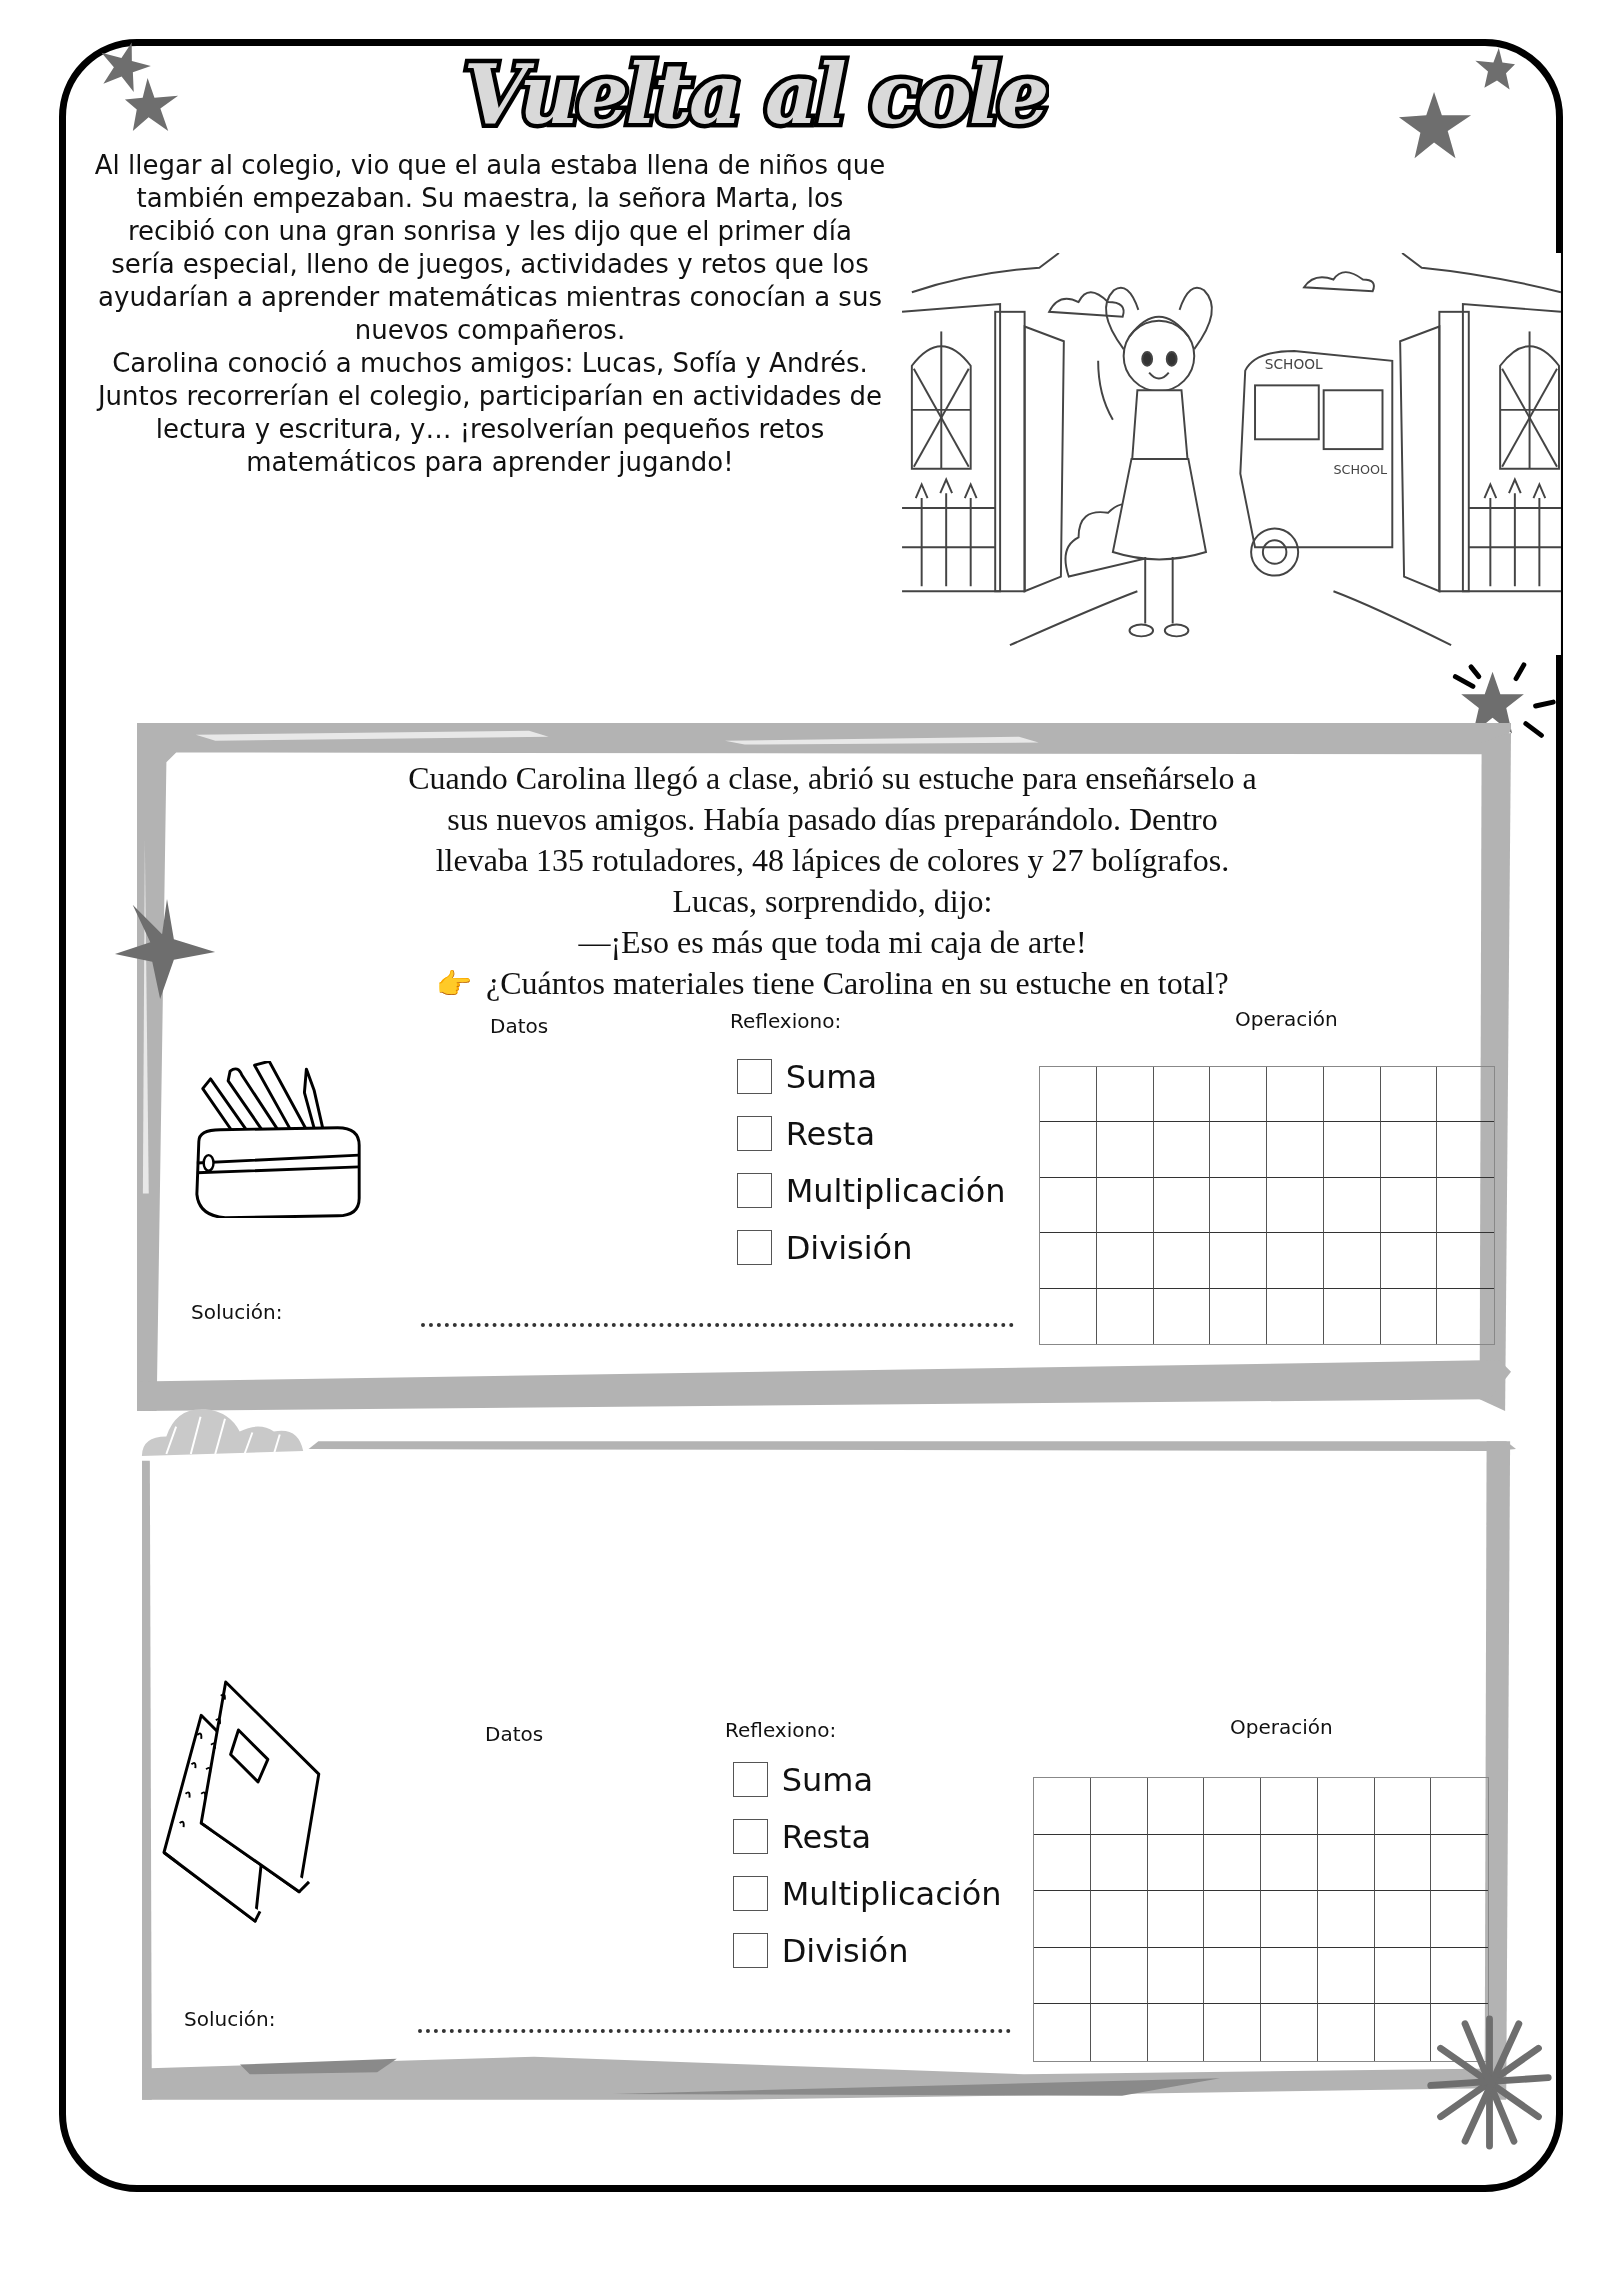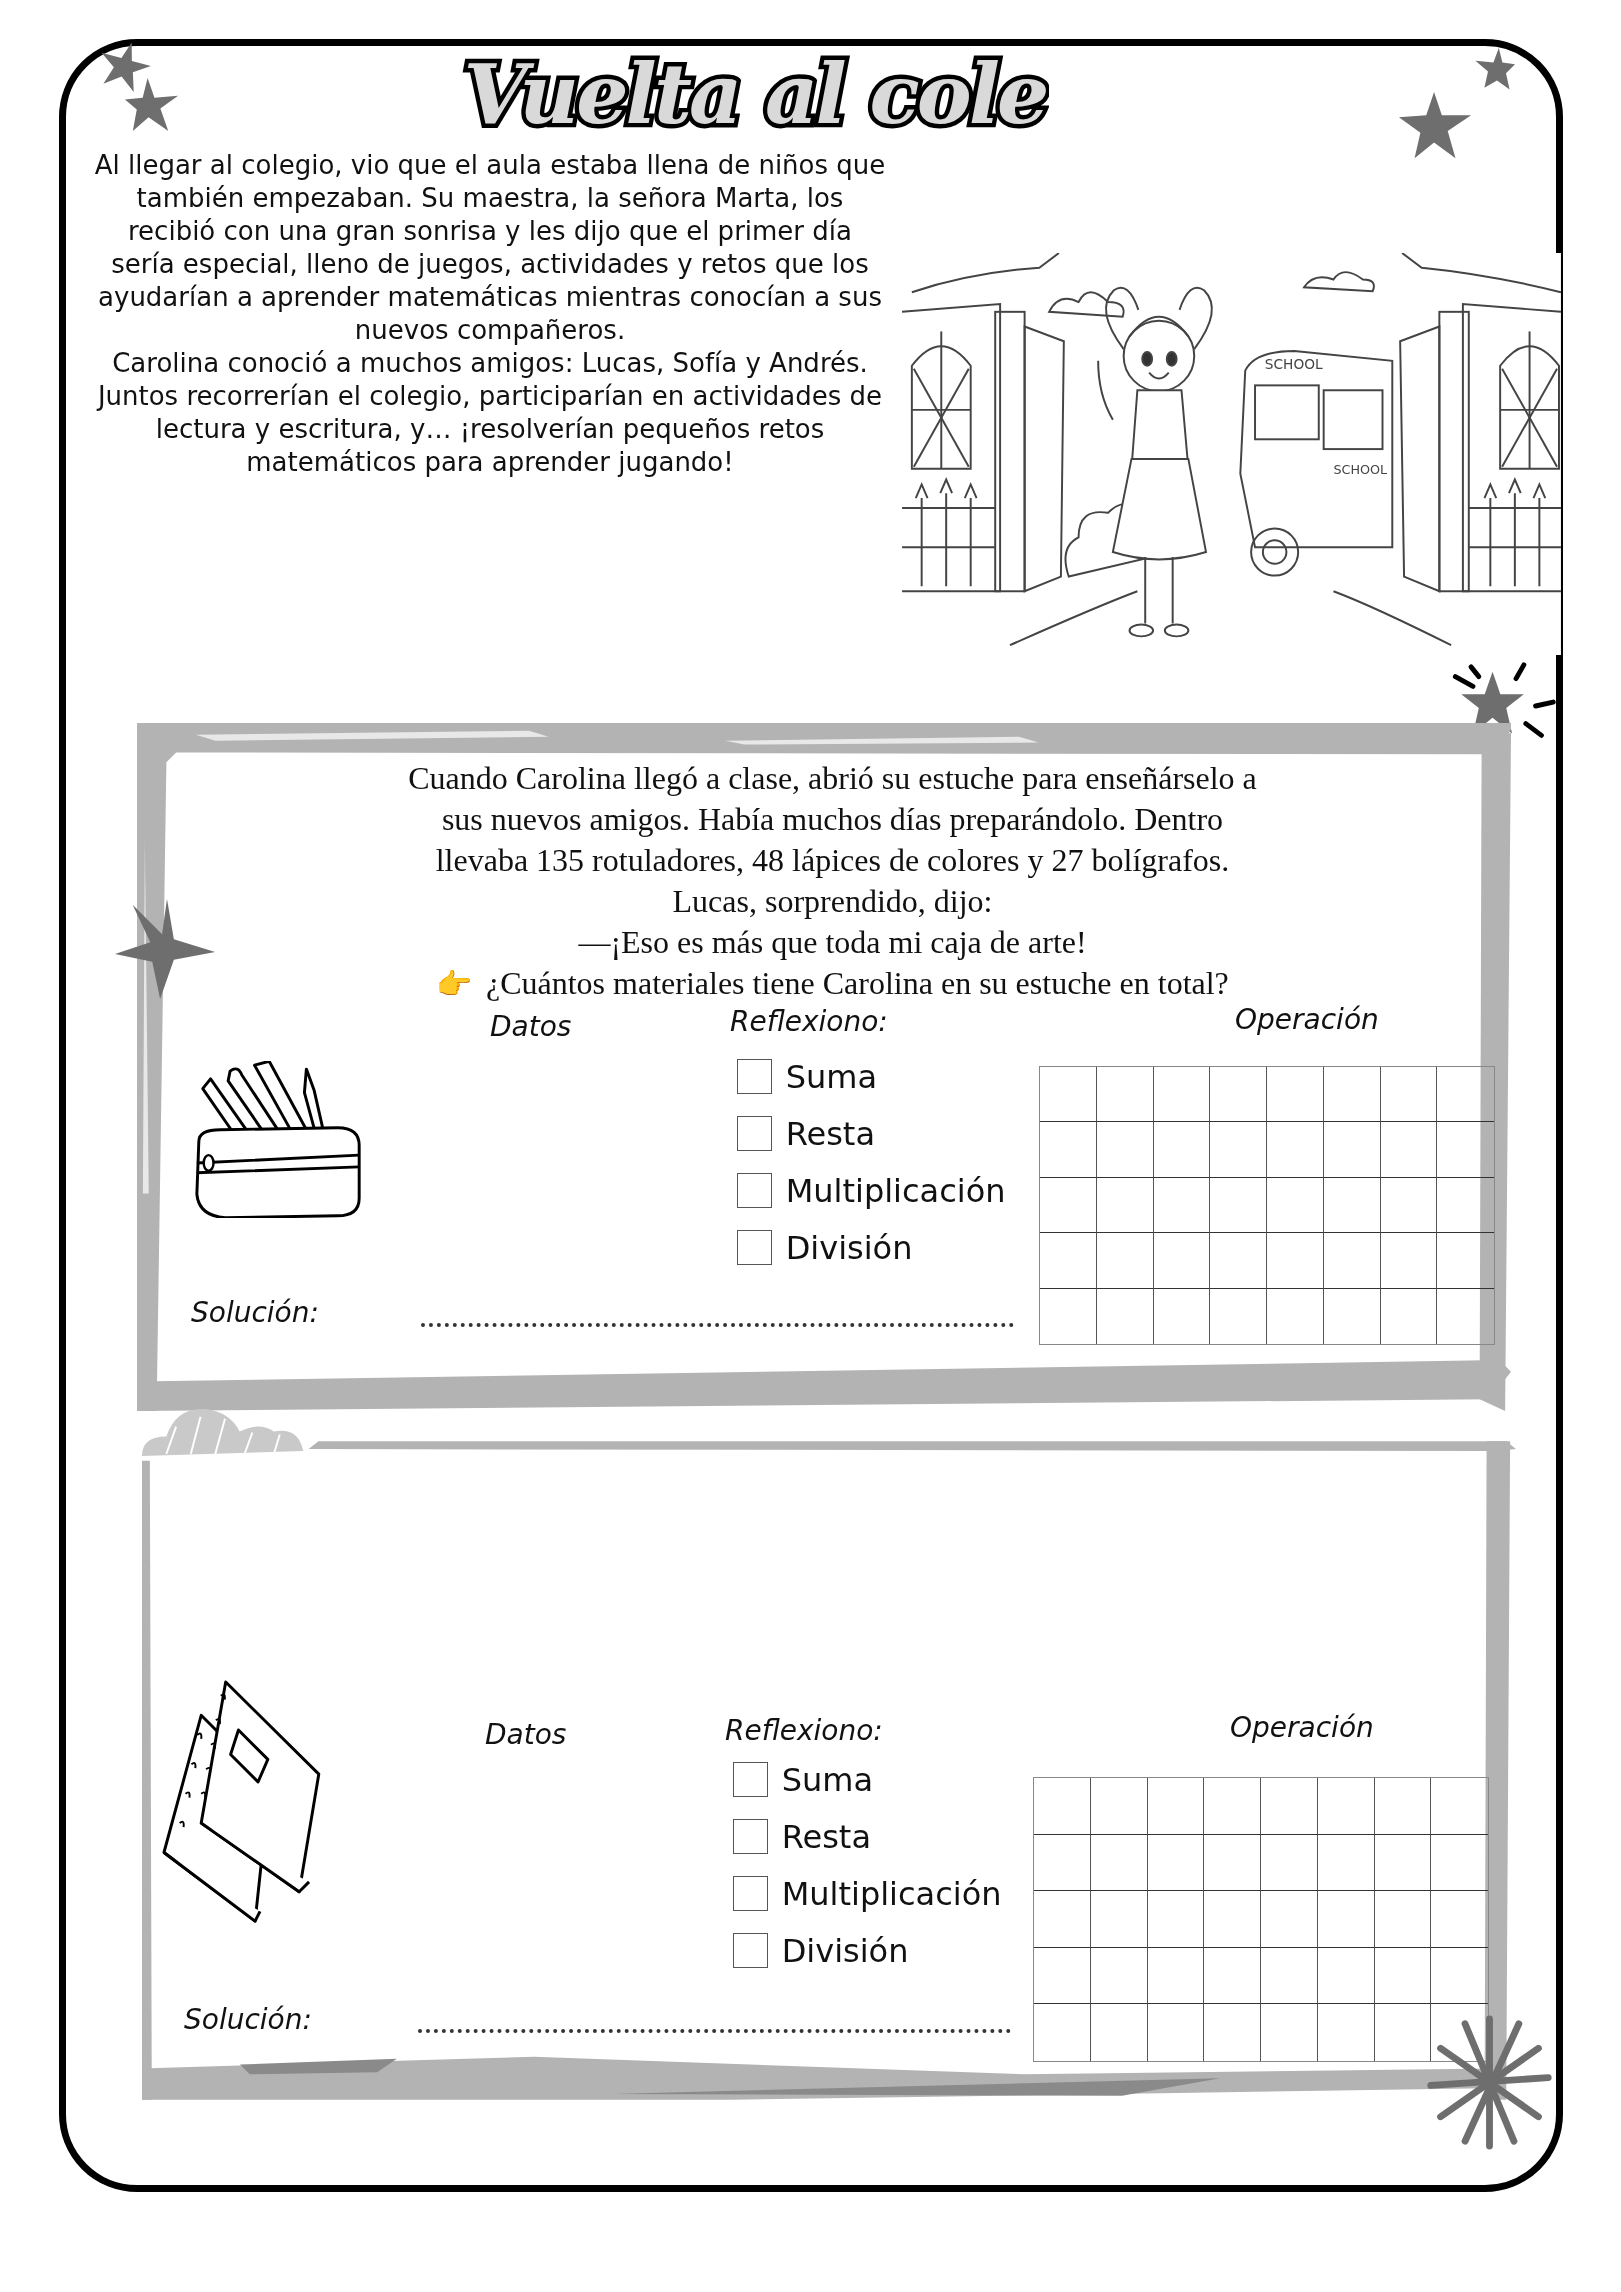--- a/index.html
+++ b/index.html
@@ -11,21 +11,21 @@
   .title { left:461px; top:39px; width:588px; height:108px; }
   .story { left:93px; top:149px; width:794px; text-align:center;
            font-size:26px; line-height:33px; }
   .story p { margin:0; }
   .illus { left:902px; top:253px; width:659px; height:402px; }
   .frame { box-sizing:border-box; }
   .frame-svg { left:0; top:0; }
   .ptext { text-align:center; font-size:32px; line-height:41px; }
   .ptext p { margin:0; }
   .hand { color:#f5c542; display:inline-block; margin-right:13.7px; font-size:29px; }
-  .label { font-size:28px; line-height:39px; white-space:nowrap;font-style:italic; }
+  .label { font-size:20px; line-height:39px; white-space:nowrap; }
   .cb-row { display:flex; align-items:center; height:45px;margin-top:12px; }
   .cb { width:35px; height:35px; border:1.5px solid #555; box-sizing:border-box; margin-right:13.7px; background:#fff; }
   .cb-label { font-size:32px; }
   .grid { display:grid; grid-template-columns:repeat(8,1fr); grid-template-rows:repeat(5,1fr);
           border:1.5px solid #888; box-sizing:border-box; }
   .cell { border-right:1.2px solid #555; border-bottom:1.2px solid #333; box-sizing:border-box; }
   .sol-line { height:0; border-bottom:4.9px dotted #333; }
 </style>
 </head>
 <body>
@@ -148,21 +148,21 @@
       <path d="M8,120 L12,480 L6,480 z"></path>
     </g>
   </svg>
 
   <svg class="abs" style="left:-24.5px;top:172px" width="108" height="108" viewBox="0 0 110 110">
     <polygon points="55,4 62,45 104,58 62,66 48,106 40,68 2,60 38,48 20,10 50,40" fill="#6e6e6e"></polygon>
   </svg>
 
   <div class="abs ptext" style="left:39px;top:35px;width:1313px;font-family:Liberation Serif, serif;">
     <p>Cuando Carolina llegó a clase, abrió su estuche para enseñárselo a</p>
-    <p>sus nuevos amigos. Había muchos días preparándolo. Dentro</p>
+    <p>sus nuevos amigos. Había pasado días preparándolo. Dentro</p>
     <p>llevaba 135 rotuladores, 48 lápices de colores y 27 bolígrafos.</p>
     <p>Lucas, sorprendido, dijo:</p>
     <p>—¡Eso es más que toda mi caja de arte!</p>
     <p><span class="hand">👉</span><span>¿Cuántos materiales tiene Carolina en su estuche en total?</span></p>
   </div>
 
   <div class="abs label" style="left:353px;top:284px;">Datos</div>
   <div class="abs label" style="left:593px;top:279px;">Reflexiono:</div>
   <div class="abs label" style="left:1098px;top:277px;">Operación</div>
 

